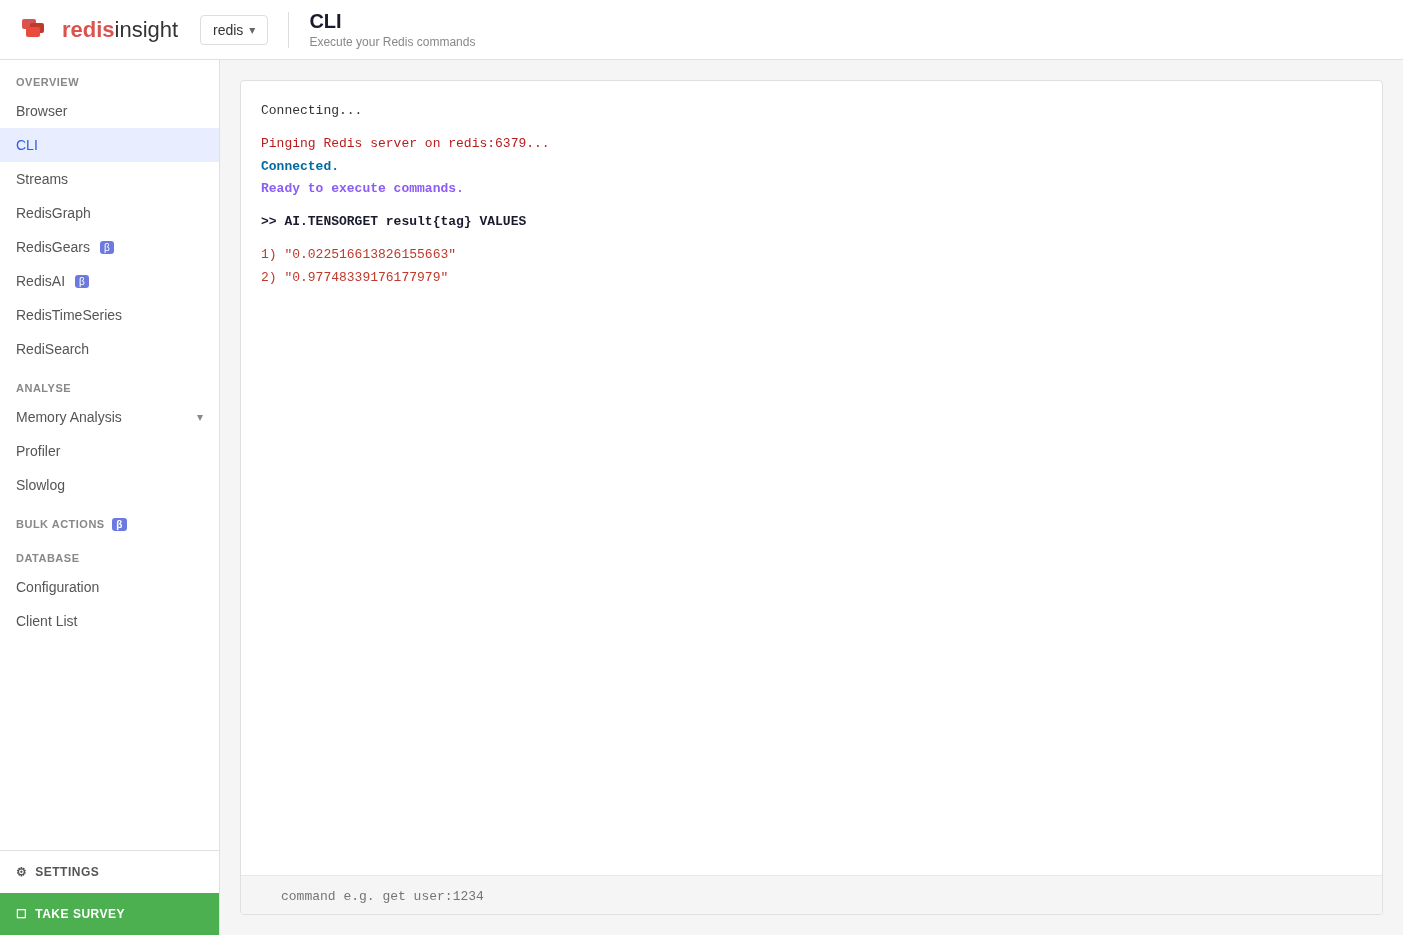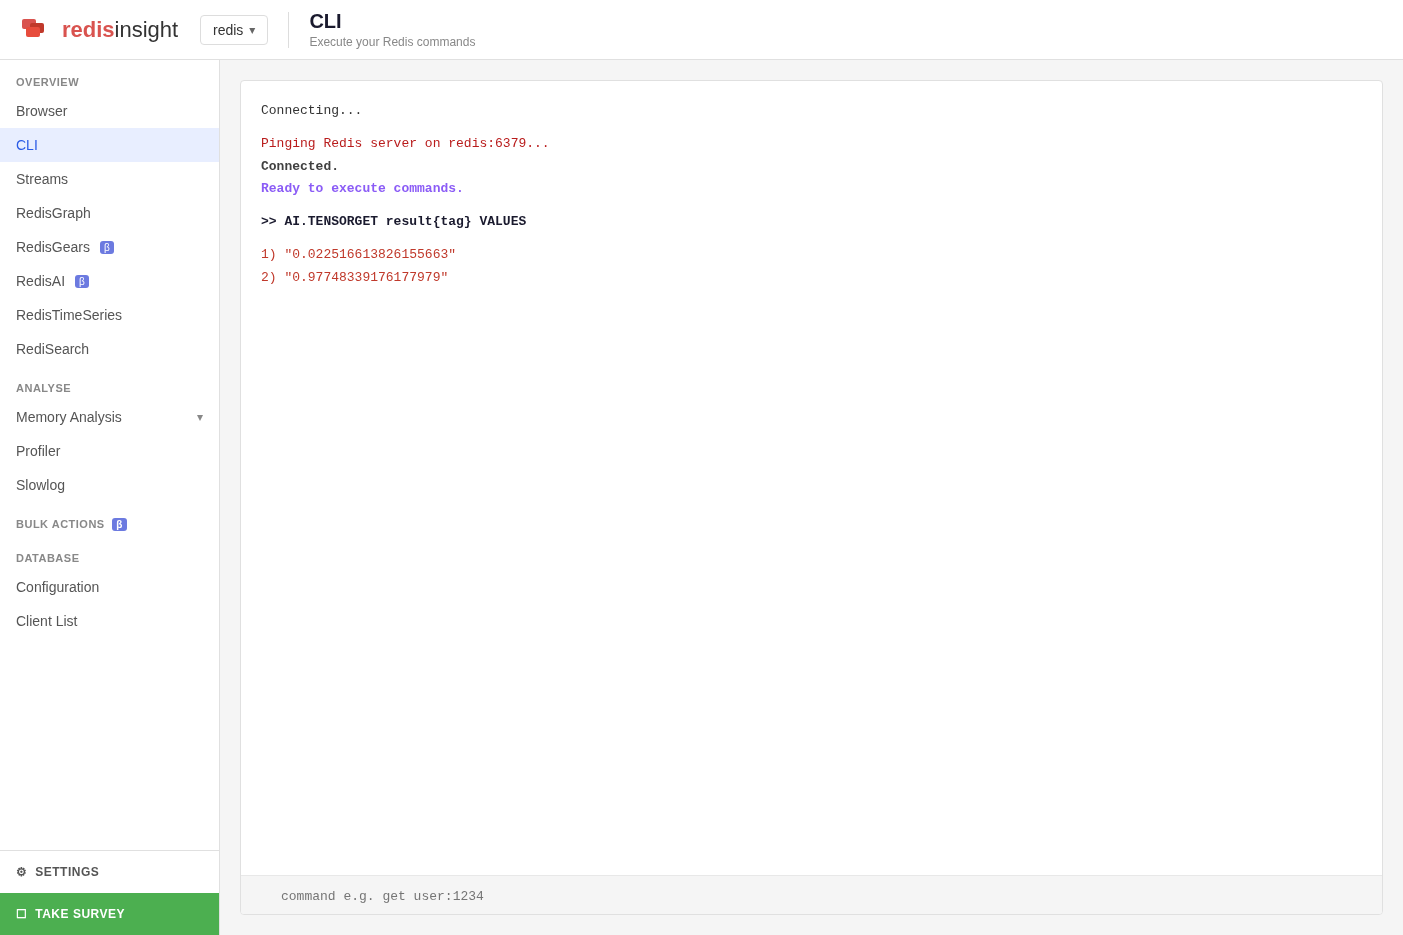--- a/index.html
+++ b/index.html
@@ -170,21 +170,21 @@
       padding: 20px 20px 10px 20px;
       font-family: 'Courier New', Courier, monospace;
       font-size: 13px;
       overflow-y: auto;
       line-height: 1.6;
     }
 
     .cli-line { margin-bottom: 2px; }
     .cli-line.connecting { color: #333; }
     .cli-line.pinging { color: #b91c1c; }
-    .cli-line.connected { color: #404040; font-weight: 700; }
+    .cli-line.connected { color: #0369a1; font-weight: 700; }
     .cli-line.ready { color: #8b5cf6; font-weight: 700; }
     .cli-line.command { color: #1a1a2e; font-weight: 600; }
     .cli-line.result-string { color: #c0392b; }
     .cli-line.spacer { height: 8px; }
 
     .cli-prompt-area {
       border-top: 1px solid #e8e8e8;
       background: #f5f5f5;
       padding: 10px 16px;
     }

